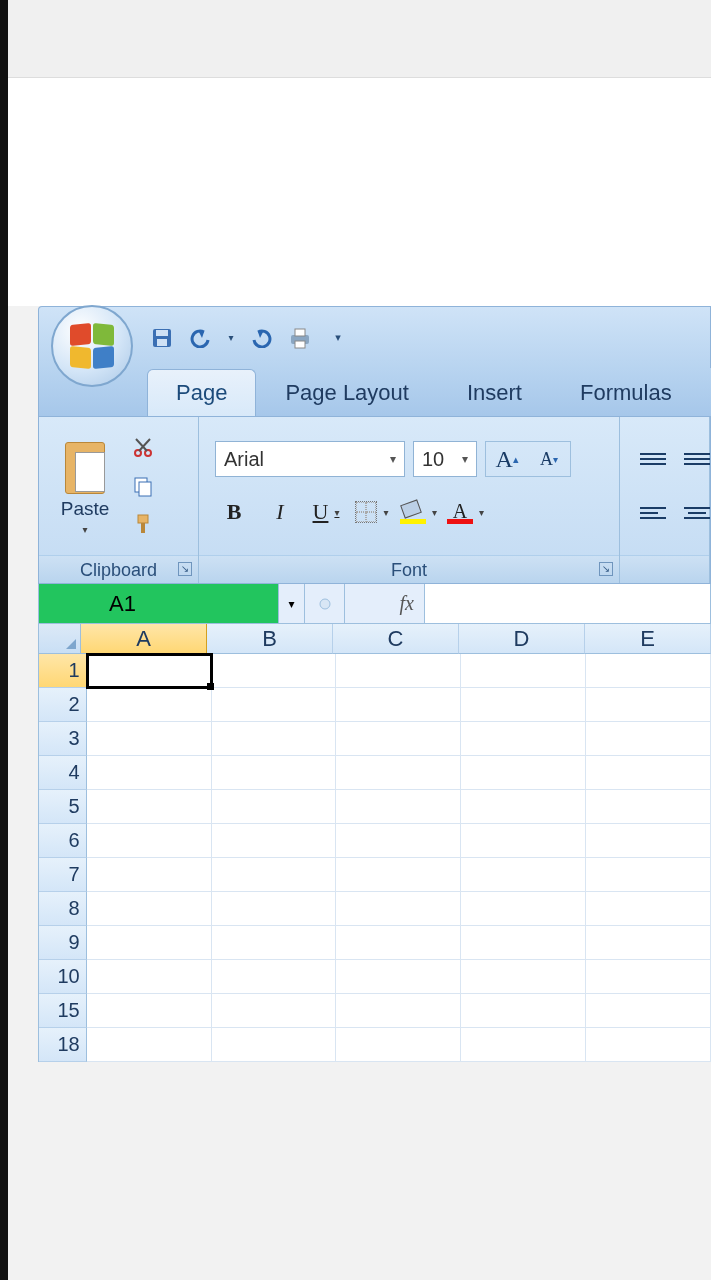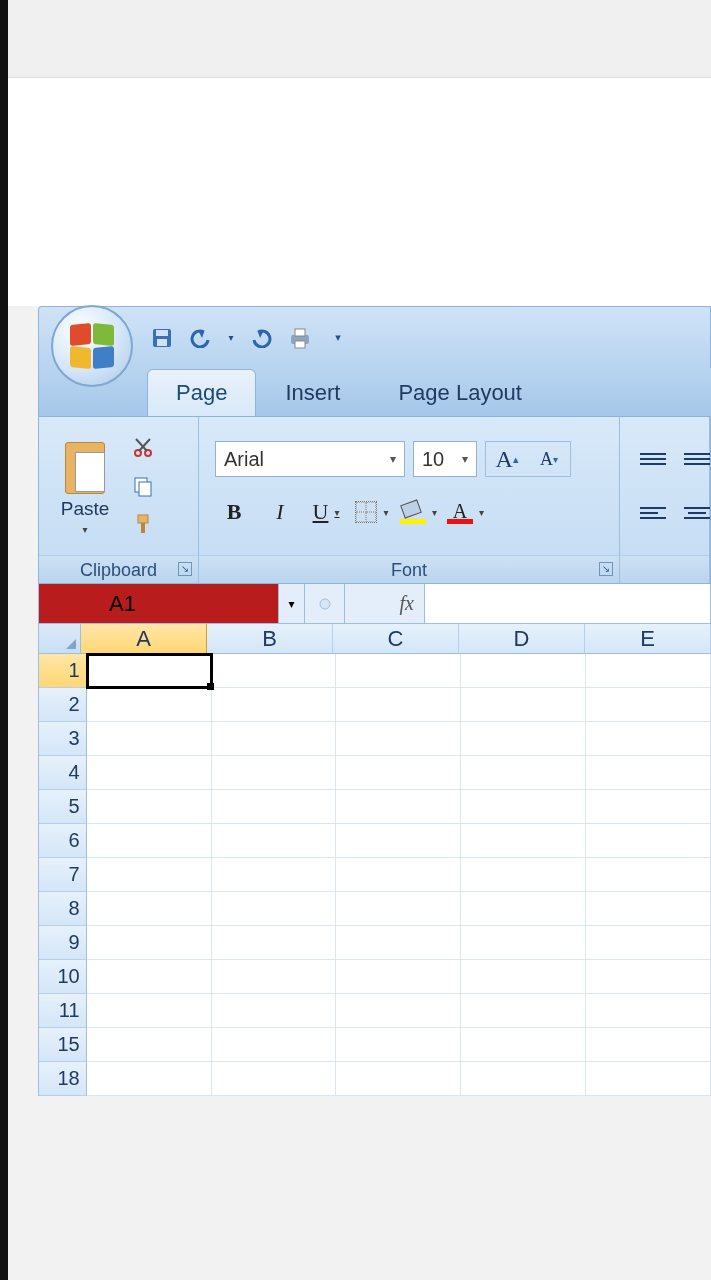--- a/index.html
+++ b/index.html
@@ -213,21 +213,21 @@
 
 
 .fbar {
   height: 40px;
   display: flex;
   border: 1px solid #9dbfde;
   border-top: none;
   background: #e4eefb;
 }
 .namebox {
-  width: 240px; background: #b91c1c; border-right: 1px solid #9dbfde;
+  width: 240px; background: #22c55e; border-right: 1px solid #9dbfde;
   display:flex; align-items:center; font-size: 22px; padding-left: 70px;
   position: relative;
 }
 .namebox-dd {
   width: 26px; display:flex; align-items:center; justify-content:center;
   background:#e4eefb; border-right:1px solid #9dbfde; cursor:pointer; font-size:12px;
 }
 .nb-extra { width: 40px; background:#e4eefb; border-right:1px solid #9dbfde; display:flex;align-items:center;justify-content:center; cursor:pointer; }
 .fx-lbl {
   width: 80px; display:flex; align-items:center; justify-content:flex-end; padding-right:10px;
@@ -332,22 +332,23 @@
           </svg>
       </div>
       <div class="qat-btn" style="font-size:11px;">
         <span>▾</span>
       </div>
     </div>
   </div>
 
   <div class="ribbon-tabs">
     <div class="tab active">Page</div>
+    <div class="tab">Page Layout</div>
     <div class="tab">Insert</div>
-    <div class="tab">Page Layout</div>
+    <div class="tab">Formulas</div>
   </div>
 
   <div class="ribbon">
 
     <div class="group clipboard">
       <div class="group-body">
         <div class="paste-btn">
           <div class="paste-icon">
             <div class="board"></div>
               <div class="paper"></div>
@@ -568,28 +569,20 @@
         </div>
         <div class="row">
           <div class="rowhead">10</div>
           <div class="cell"></div>
           <div class="cell"></div>
           <div class="cell"></div>
           <div class="cell"></div>
           <div class="cell"></div>
         </div>
         <div class="row">
-          <div class="rowhead">11</div>
-          <div class="cell"></div>
-          <div class="cell"></div>
-          <div class="cell"></div>
-          <div class="cell"></div>
-          <div class="cell"></div>
-        </div>
-        <div class="row">
           <div class="rowhead">15</div>
           <div class="cell"></div>
           <div class="cell"></div>
           <div class="cell"></div>
           <div class="cell"></div>
           <div class="cell"></div>
         </div>
         <div class="row">
           <div class="rowhead">18</div>
           <div class="cell"></div>

